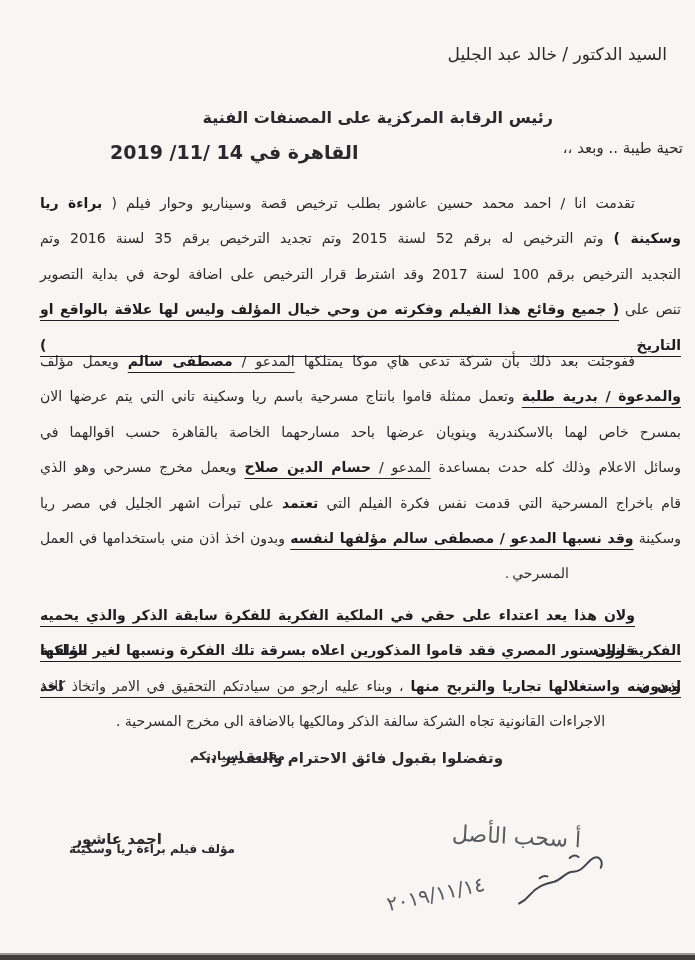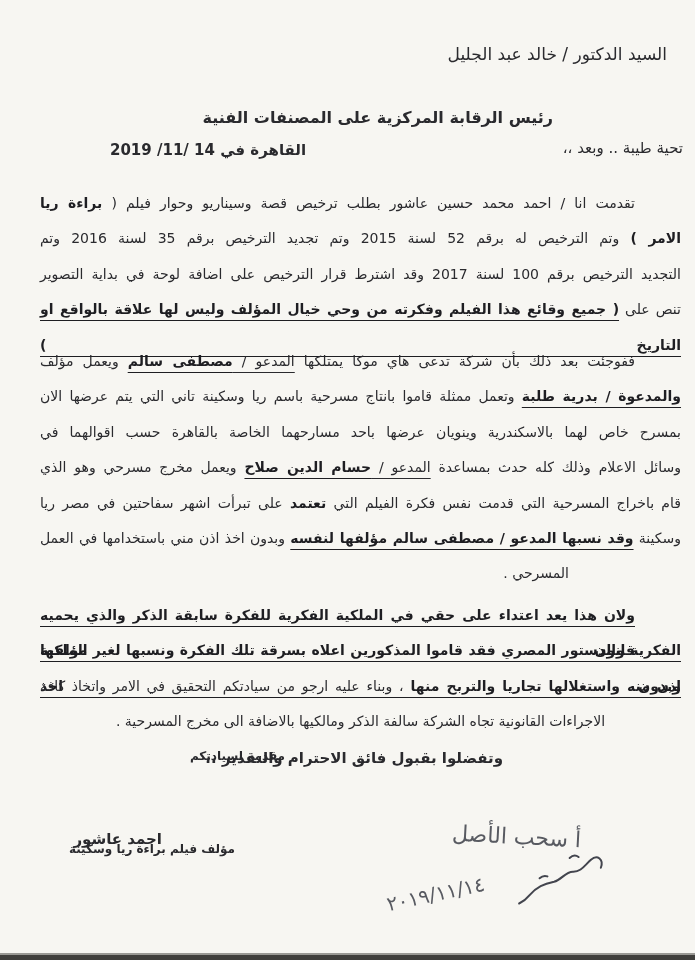--- a/index.html
+++ b/index.html
@@ -7,28 +7,28 @@
     width:695px;height:960px;overflow:hidden;position:relative;
     background:#f7f6f2;
     font-family:"DejaVu Sans",sans-serif;
     color:#2a2a2e;
   }
   .page{position:absolute;inset:0;direction:rtl;}
   
   .recipient-name{position:absolute;top:44px;right:28px;font-size:17px;font-weight:normal;}
   .recipient-role{position:absolute;top:108px;right:142px;font-size:16px;font-weight:bold;}
   .greeting{position:absolute;top:139px;right:12px;font-size:15px;font-weight:normal;}
-  .date-line{position:absolute;top:141px;left:110px;font-size:15px;font-weight:bold;direction:rtl;}
+  .date-line{position:absolute;top:141px;left:110px;font-size:19px;font-weight:bold;direction:rtl;}
   
   .para{position:absolute;right:14px;left:40px;font-size:14px;}
   .p1{top:186px;}
   .p2{top:344px;}
   .p3{top:598px;}
   .line{height:35.4px;line-height:35.4px;text-align:justify;text-align-last:justify;}
-  .line.r{text-align:center;text-align-last:right;}
+  .line.r{text-align:center;text-align-last:right;font-family:Liberation Serif, serif;}
   .line.c{text-align:center;text-align-last:center;}
   .line.ind{padding-right:46px;}
   .line.ind2{padding-right:112px;}
   .b{font-weight:bold;color:#1e1e22;}
   .u{text-decoration:underline;text-decoration-thickness:1.3px;text-underline-offset:6px;}
   
   .closing-line{position:absolute;top:749px;right:192px;font-size:15px;font-weight:bold;padding-left:20px;}
   .presented-by{position:absolute;top:749px;right:410px;font-size:12px;font-weight:bold;}
   .sender-name{position:absolutE;top:796px;right:533px;font-size:15px;font-weight:bold;}
   .sender-name{position:absolute;top:830px;right:533px;font-size:15px;font-weight:bold;}
@@ -46,30 +46,30 @@
 
 <div class="page">
 
   <div class="recipient-name">السيد الدكتور / خالد عبد الجليل</div>
   <div class="recipient-role">رئيس الرقابة المركزية على المصنفات الفنية</div>
   <div class="greeting">تحية طيبة .. وبعد ،،</div>
   <div class="date-line">القاهرة في 14 /11/ 2019</div>
 
   <div class="para p1">
       <div class="line ind"><span>تقدمت انا / احمد محمد حسين عاشور بطلب ترخيص قصة وسيناريو وحوار فيلم ( </span><span class="b">براءة ريا</span></div>
-      <div class="line"><span class="b">الامر )</span><span> وتم الترخيص له برقم 52 لسنة 2015 وتم تجديد الترخيص برقم 35 لسنة 2016 وتم</span></div>
+      <div class="line"><span class="b">وسكينة )</span><span> وتم الترخيص له برقم 52 لسنة 2015 وتم تجديد الترخيص برقم 35 لسنة 2016 وتم</span></div>
       <div class="line"><span>التجديد الترخيص برقم 100 لسنة 2017 وقد اشترط قرار الترخيص على اضافة لوحة في بداية التصوير</span></div>
       <div class="line"><span>تنص على </span><span class="b u">( جميع وقائع هذا الفيلم وفكرته من وحي خيال المؤلف وليس لها علاقة بالواقع او التاريخ )</span></div>
     </div>
   <div class="para p2">
       <div class="line ind"><span>ففوجئت بعد ذلك بأن شركة تدعى هاي موكا يمتلكها </span><span class="u">المدعو / </span><span class="b u">مصطفى سالم</span><span> ويعمل مؤلف</span></div>
       <div class="line"><span class="b u">والمدعوة / بدرية طلبة</span><span> وتعمل ممثلة قاموا بانتاج مسرحية باسم ريا وسكينة تاني التي يتم عرضها الان</span></div>
       <div class="line"><span>بمسرح خاص لهما بالاسكندرية وينويان عرضها باحد مسارحهما الخاصة بالقاهرة حسب اقوالهما في</span></div>
       <div class="line"><span>وسائل الاعلام وذلك كله حدث بمساعدة </span><span class="u">المدعو / </span><span class="b u">حسام الدين صلاح</span><span> ويعمل مخرج مسرحي وهو الذي</span></div>
-      <div class="line"><span>قام باخراج المسرحية التي قدمت نفس فكرة الفيلم التي </span><span class="b">تعتمد</span><span> على تبرأت اشهر سفاحتين في مصر ريا</span></div>
+      <div class="line"><span>قام باخراج المسرحية التي قدمت نفس فكرة الفيلم التي </span><span class="b">تعتمد</span><span> على تبرأت اشهر الجليل في مصر ريا</span></div>
       <div class="line"><span>وسكينة </span><span class="b u">وقد نسبها المدعو / مصطفى سالم مؤلفها لنفسه</span><span> وبدون اخذ اذن مني باستخدامها في العمل</span></div>
       <div class="line r ind2"><span>المسرحي .</span></div>
     </div>
   <div class="para p3">
       <div class="line ind"><span class="b u">ولان هذا يعد اعتداء على حقي في الملكية الفكرية للفكرة سابقة الذكر والذي يحميه قانون الملكية</span></div>
       <div class="line"><span class="b u">الفكرية والدستور المصري فقد قاموا المذكورين اعلاه بسرقة تلك الفكرة ونسبها لغير مؤلفها وبدون اخذ</span></div>
       <div class="line"><span class="b u">اذن منه واستغلالها تجاريا والتربح منها </span><span>، وبناء عليه ارجو من سيادتكم التحقيق في الامر واتخاذ كافة</span></div>
       <div class="line c"><span>الاجراءات القانونية تجاه الشركة سالفة الذكر ومالكيها بالاضافة الى مخرج المسرحية .</span></div>
     </div>
 

